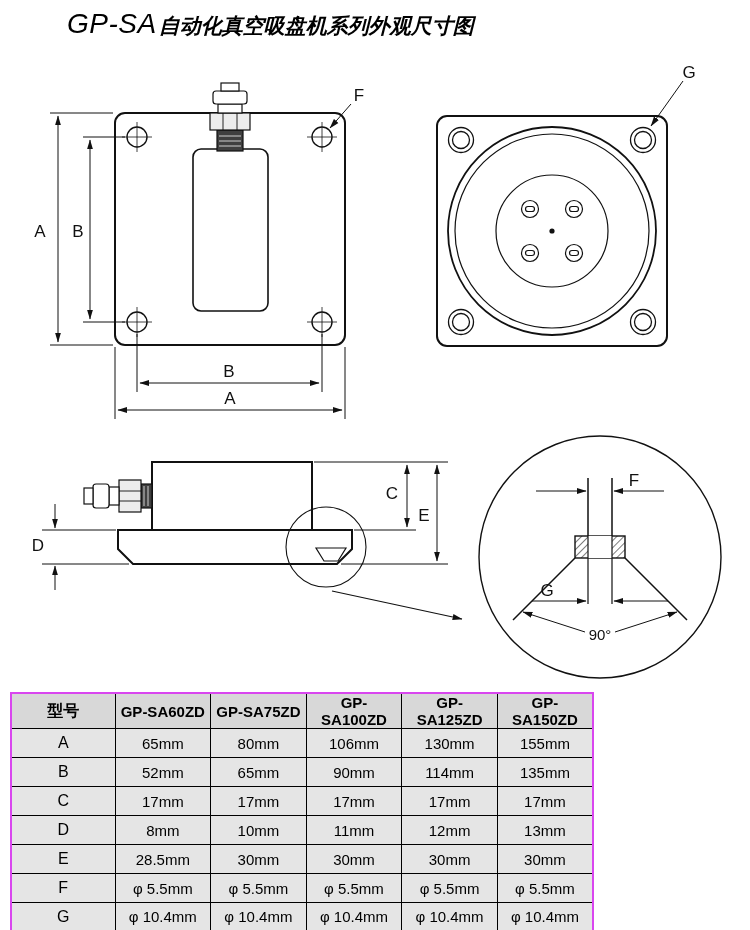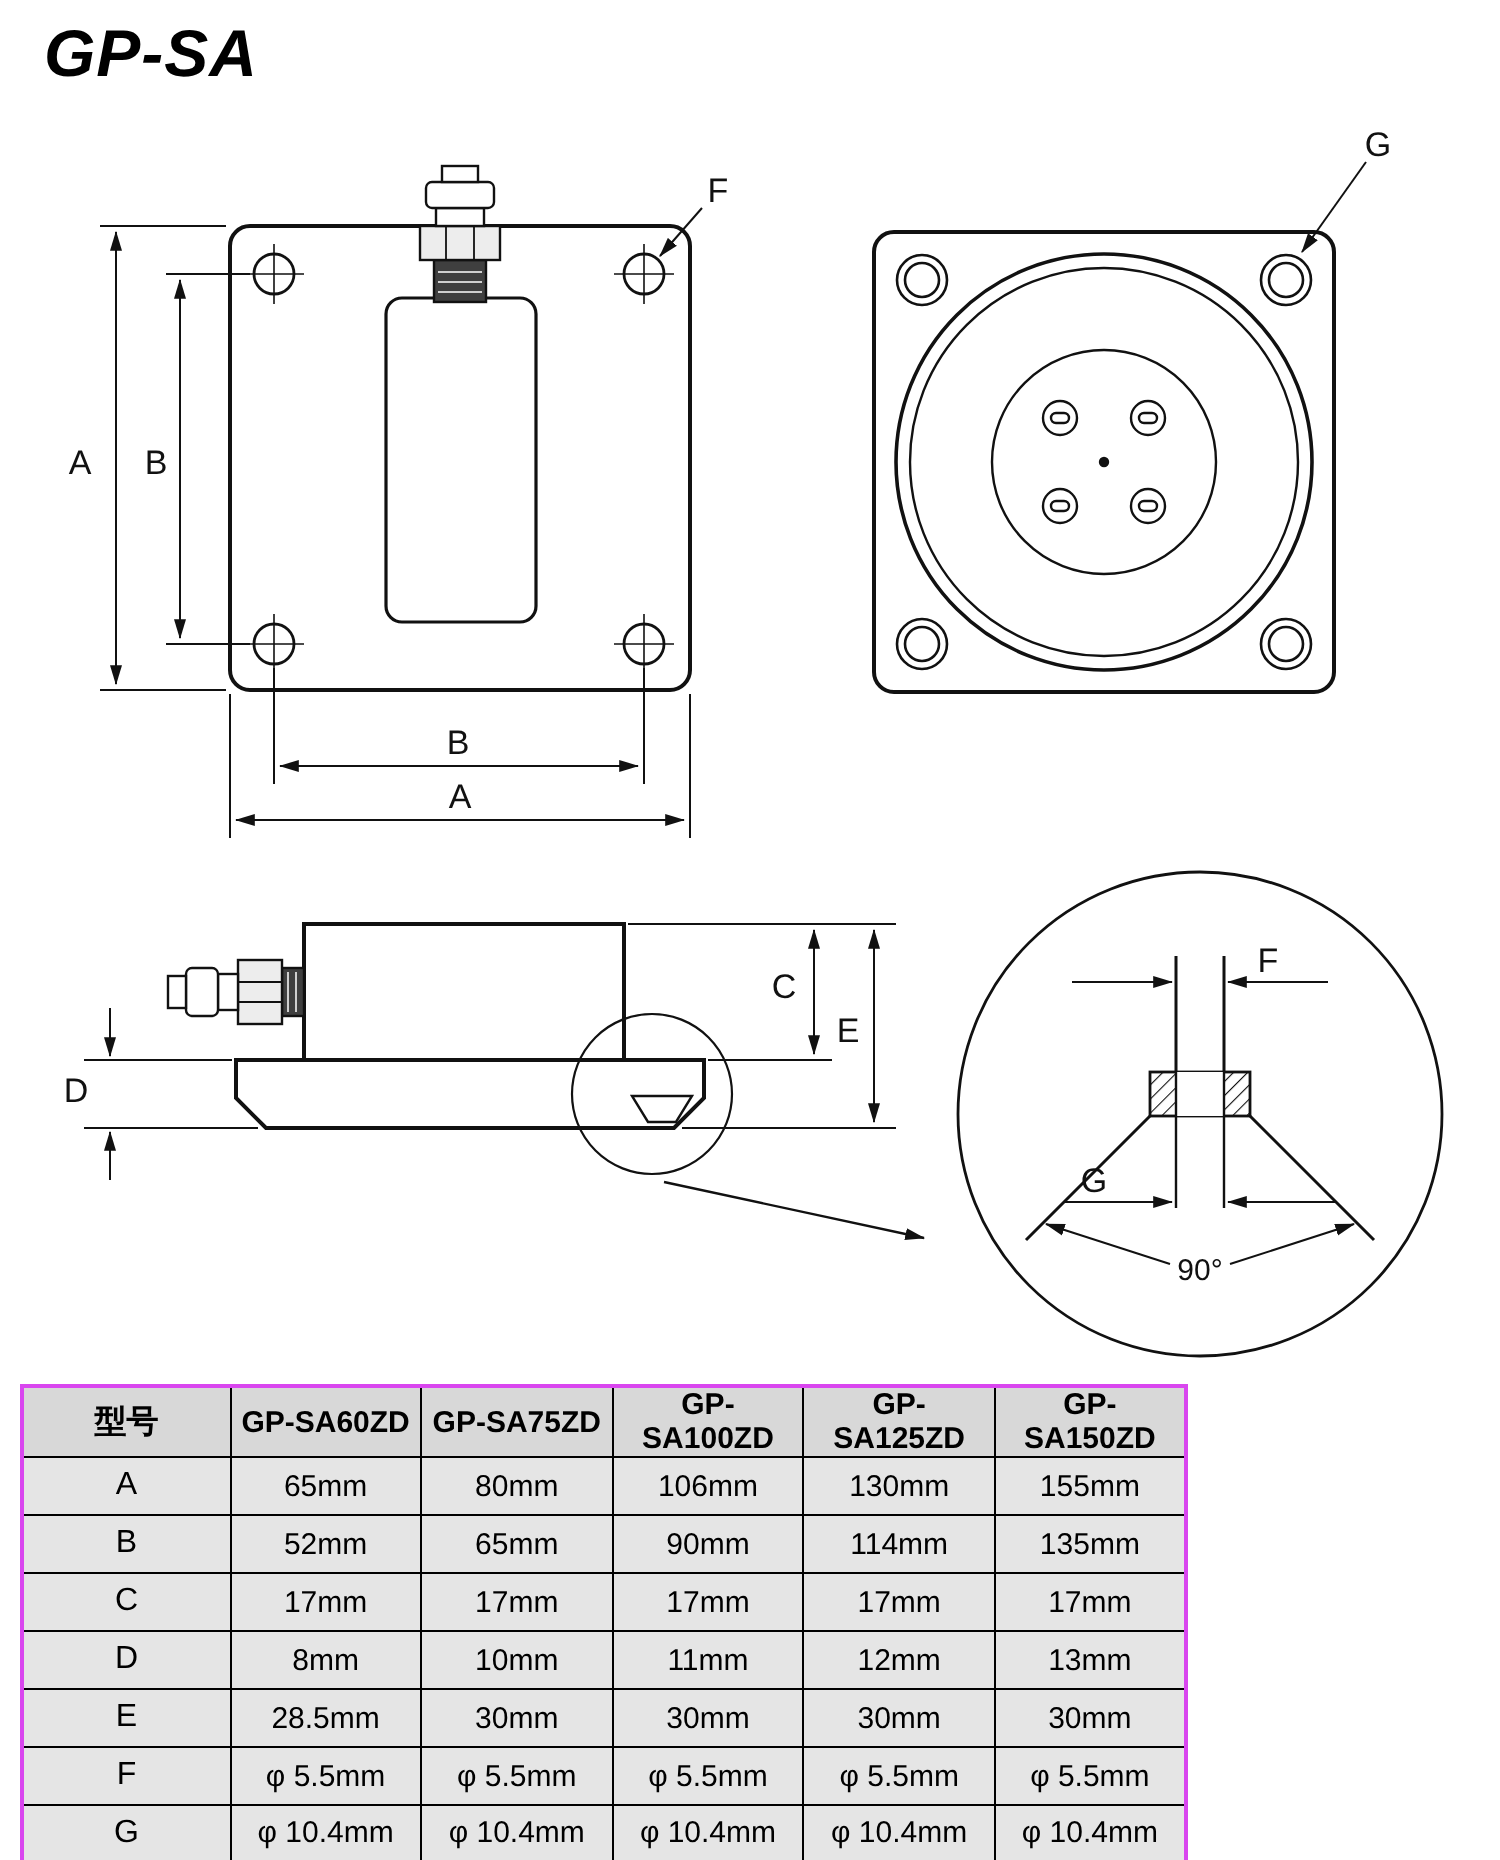--- a/index.html
+++ b/index.html
@@ -1,21 +1,21 @@
 <!DOCTYPE html>
 <html><head>
 <meta charset="utf-8">
 <style>
   * { margin:0; padding:0; box-sizing:border-box; }
   html,body { background:#fff; }
   body { width:750px; height:930px; font-family:"Liberation Sans","DejaVu Sans",sans-serif; color:#000; }
   .page { position:relative; width:750px; height:930px; background:#fff; overflow:hidden; }
 
   .title { position:absolute; top:8px; left:22px; display:flex; align-items:baseline; font-style:italic; white-space:nowrap; }
-  .title .brand { font-size:33px; font-weight:bold; letter-spacing:0.5px; }
+  .title .brand { font-size:28px; font-weight:normal; letter-spacing:0.5px;margin-left:45px; }
   .title .rest  { font-size:21px; font-weight:600; margin-left:2px; }
 
   .drawing { position:absolute; top:0; left:0; pointer-events:none; }
   .drawing text { font-family:"Liberation Sans","DejaVu Sans",sans-serif; }
 
   .dim-table { position:absolute; top:692px; left:10px; width:584px;
                border-collapse:collapse; table-layout:fixed; background:#e5e5e5;
                border:2px solid #d946ef; font-size:15px; }
   .dim-table th, .dim-table td { border:1px solid #000; text-align:center; height:29px; padding:0 2px; overflow:hidden; }
   .dim-table thead th { background:#d8d8d8; font-weight:bold; }
@@ -23,20 +23,21 @@
   .dim-table td.param { font-size:16px; }
   col.c0 { width:104px; }
 </style>
 </head>
 <body>
 
 <div class="page">
 
   <header class="title">
     <span class="brand">GP-SA</span>
+    <span class="rest">自动化真空吸盘机系列外观尺寸图</span>
   </header>
 
   <svg class="drawing" width="750" height="930" viewBox="0 0 750 930" xmlns="http://www.w3.org/2000/svg">
     <defs>
       <marker id="arrE" viewBox="0 0 10 7" markerWidth="10" markerHeight="7" refX="9.4" refY="3.5" orient="auto" markerUnits="userSpaceOnUse">
         <path d="M0 0.5 L10 3.5 L0 6.5 Z" fill="#111"></path>
       </marker>
       <marker id="arrS" viewBox="0 0 10 7" markerWidth="10" markerHeight="7" refX="0.6" refY="3.5" orient="auto" markerUnits="userSpaceOnUse">
         <path d="M10 0.5 L0 3.5 L10 6.5 Z" fill="#111"></path>
       </marker>

